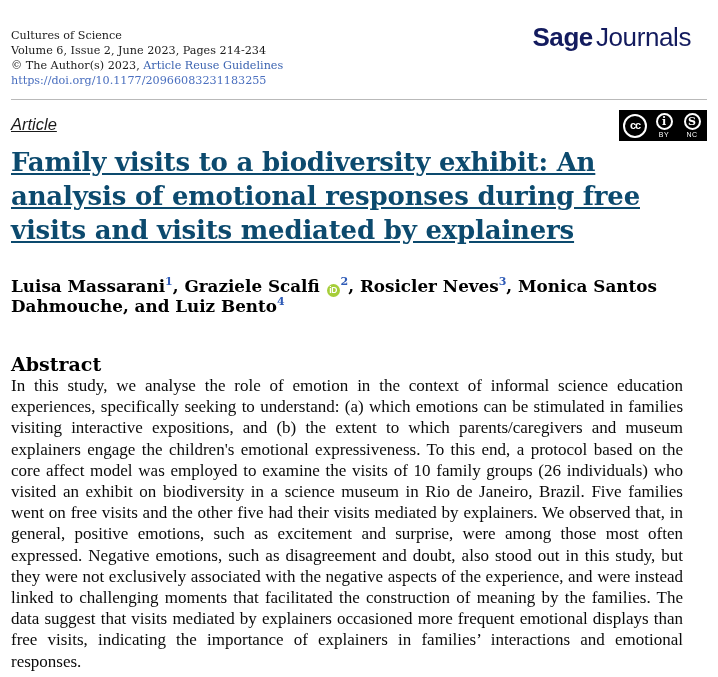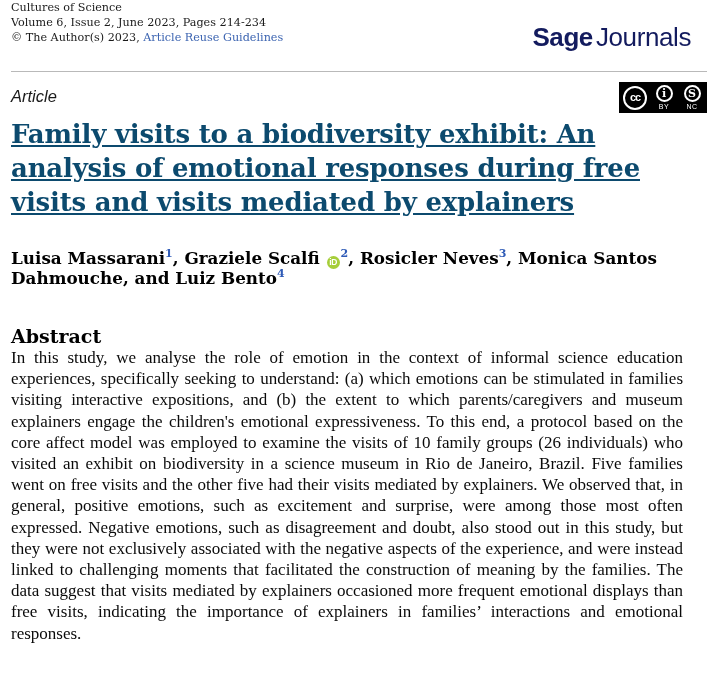--- a/index.html
+++ b/index.html
@@ -21,21 +21,21 @@
     position: relative;
     width: 718px;
     height: 677px;
     box-sizing: border-box;
     padding: 0 11px 0 11px;
   }
 
   
   .masthead {
     position: relative;
-    padding-top: 0;
+    padding-top: 28px;
     height: 62px;
   }
   .meta-block {
     font-family: "DejaVu Serif", serif;
     font-size: 11.2px;
     line-height: 15px;
     color: #1a1a1a;
   }
   .meta-line { white-space: nowrap; }
   .link {
@@ -69,20 +69,21 @@
     position: relative;
     height: 40px;
   }
   .article-type {
     font-family: "Liberation Sans", sans-serif;
     font-style: italic;
     font-size: 16.5px;
     color: #1a1a1a;
     padding-top: 15px;
     display: inline-block;
+    text-decoration: underline;
   }
 
   .cc-badge {
     position: absolute;
     right: 0;
     top: 10px;
     width: 88px;
     height: 31px;
     background: #000;
     border: 1px solid #000;
@@ -215,20 +216,21 @@
 </head>
 <body>
 
 <div class="page">
 
   <div class="masthead">
     <div class="meta-block">
       <div class="meta-line">Cultures of Science</div>
       <div class="meta-line">Volume 6, Issue 2, June 2023, Pages 214-234</div>
       <div class="meta-line"><span>© The Author(s) 2023, </span><a class="link" href="#">Article Reuse Guidelines</a></div>
+      <div class="meta-line"><a class="link doi" href="#">https://doi.org/10.1177/20966083231183255</a></div>
     </div>
 
     <div class="brand">
       <span class="sage">Sage</span><span class="journals">Journals</span>
     </div>
   </div>
 
   <div class="rule"></div>
 
   <div class="typerow">

